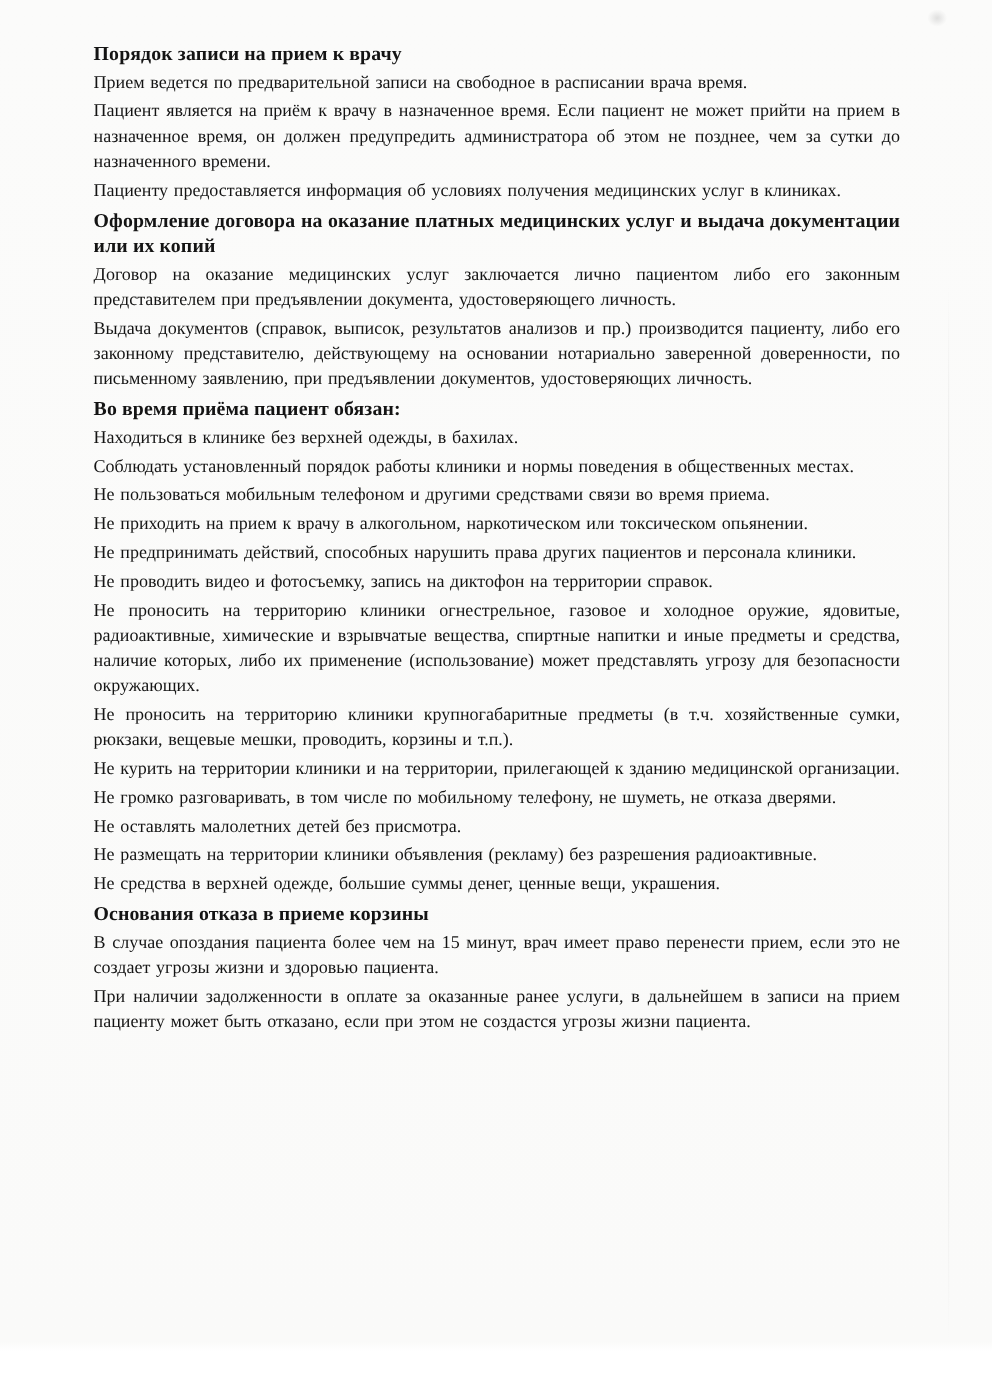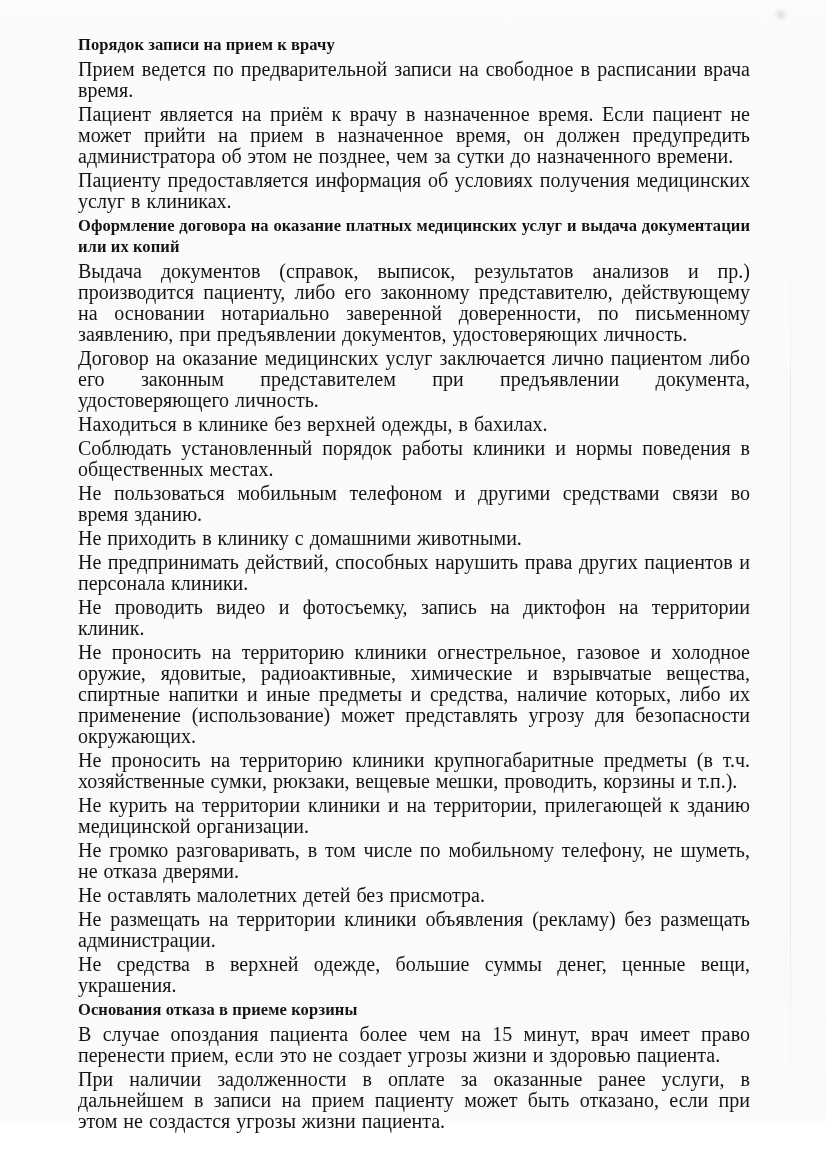--- a/index.html
+++ b/index.html
@@ -26,21 +26,21 @@
   }
   .doc-heading {
     font-size: 16.5px;
     line-height: 21px;
     font-weight: 700;
     margin: 0 0 4px 0;
     text-align: justify;
     letter-spacing: 0.1px;
   }
   .doc-paragraph {
-    font-size: 20px;
+    font-size: 15px;
     line-height: 21px;
     margin: 0 0 3px 0;
     text-align: justify;
     word-spacing: 1px;
   }
   
   .scan-smudge {
     position: absolute;
     top: 8px;
     right: 38px;
@@ -66,36 +66,37 @@
   <div class="scan-edge-line"></div>
   <main id="doc-sections" class="doc">
       <section class="doc-section">
         <h2 class="doc-heading">Порядок записи на прием к врачу</h2>
         <p class="doc-paragraph">Прием ведется по предварительной записи на свободное в расписании врача время.</p>
         <p class="doc-paragraph">Пациент является на приём к врачу в назначенное время. Если пациент не может прийти на прием в назначенное время, он должен предупредить администратора об этом не позднее, чем за сутки до назначенного времени.</p>
         <p class="doc-paragraph">Пациенту предоставляется информация об условиях получения медицинских услуг в клиниках.</p>
       </section>
       <section class="doc-section">
         <h2 class="doc-heading">Оформление договора на оказание платных медицинских услуг и выдача документации или их копий</h2>
+        <p class="doc-paragraph">Договор на оказание медицинских услуг заключается лично пациентом либо его законным представителем при предъявлении документа, удостоверяющего личность.</p>
         <p class="doc-paragraph">Выдача документов (справок, выписок, результатов анализов и пр.) производится пациенту, либо его законному представителю, действующему на основании нотариально заверенной доверенности, по письменному заявлению, при предъявлении документов, удостоверяющих личность.</p>
-        <p class="doc-paragraph">Договор на оказание медицинских услуг заключается лично пациентом либо его законным представителем при предъявлении документа, удостоверяющего личность.</p>
       </section>
       <section class="doc-section">
+        <h2 class="doc-heading">Во время приёма пациент обязан:</h2>
         <p class="doc-paragraph">Находиться в клинике без верхней одежды, в бахилах.</p>
         <p class="doc-paragraph">Соблюдать установленный порядок работы клиники и нормы поведения в общественных местах.</p>
-        <p class="doc-paragraph">Не пользоваться мобильным телефоном и другими средствами связи во время зданию.</p>
-        <p class="doc-paragraph">Не приходить в клинику с домашними животными.</p>
+        <p class="doc-paragraph">Не пользоваться мобильным телефоном и другими средствами связи во время приема.</p>
+        <p class="doc-paragraph">Не приходить на прием к врачу в алкогольном, наркотическом или токсическом опьянении.</p>
         <p class="doc-paragraph">Не предпринимать действий, способных нарушить права других пациентов и персонала клиники.</p>
-        <p class="doc-paragraph">Не проводить видео и фотосъемку, запись на диктофон на территории клиник.</p>
+        <p class="doc-paragraph">Не проводить видео и фотосъемку, запись на диктофон на территории справок.</p>
         <p class="doc-paragraph">Не проносить на территорию клиники огнестрельное, газовое и холодное оружие, ядовитые, радиоактивные, химические и взрывчатые вещества, спиртные напитки и иные предметы и средства, наличие которых, либо их применение (использование) может представлять угрозу для безопасности окружающих.</p>
         <p class="doc-paragraph">Не проносить на территорию клиники крупногабаритные предметы (в т.ч. хозяйственные сумки, рюкзаки, вещевые мешки, проводить, корзины и т.п.).</p>
         <p class="doc-paragraph">Не курить на территории клиники и на территории, прилегающей к зданию медицинской организации.</p>
         <p class="doc-paragraph">Не громко разговаривать, в том числе по мобильному телефону, не шуметь, не отказа дверями.</p>
         <p class="doc-paragraph">Не оставлять малолетних детей без присмотра.</p>
-        <p class="doc-paragraph">Не размещать на территории клиники объявления (рекламу) без размещать администрации.</p>
+        <p class="doc-paragraph">Не размещать на территории клиники объявления (рекламу) без разрешения радиоактивные.</p>
         <p class="doc-paragraph">Не средства в верхней одежде, большие суммы денег, ценные вещи, украшения.</p>
       </section>
       <section class="doc-section">
         <h2 class="doc-heading">Основания отказа в приеме корзины</h2>
         <p class="doc-paragraph">В случае опоздания пациента более чем на 15 минут, врач имеет право перенести прием, если это не создает угрозы жизни и здоровью пациента.</p>
         <p class="doc-paragraph">При наличии задолженности в оплате за оказанные ранее услуги, в дальнейшем в записи на прием пациенту может быть отказано, если при этом не создастся угрозы жизни пациента.</p>
       </section>
     </main>
 </div>
 

